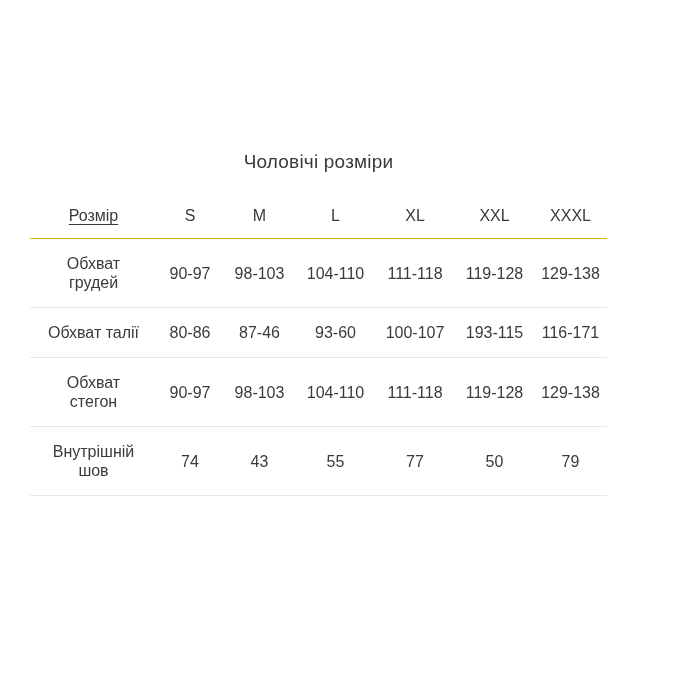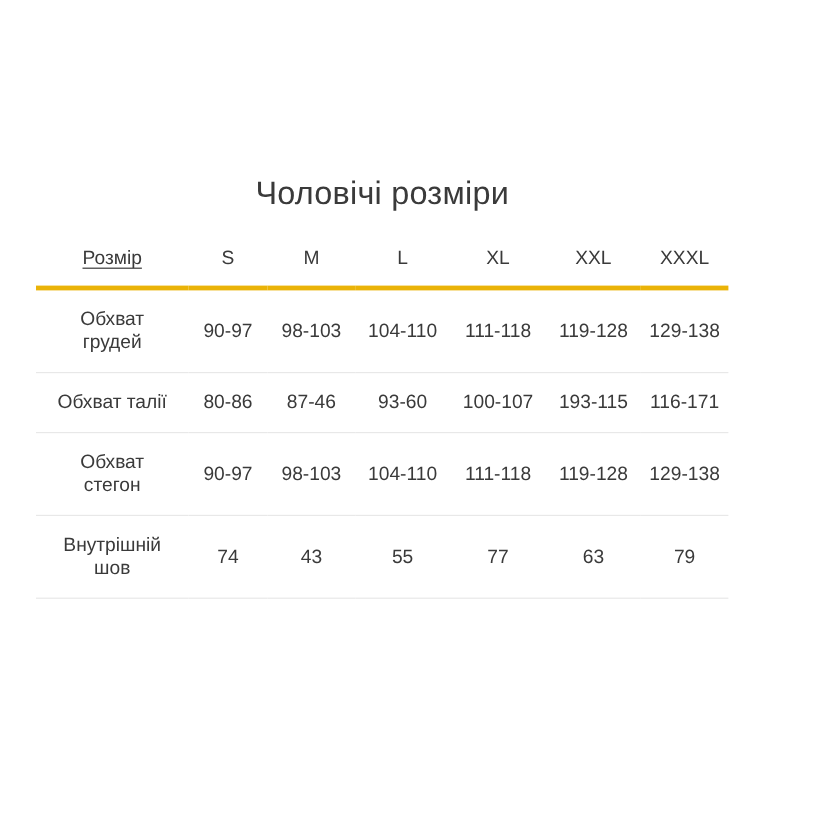--- a/index.html
+++ b/index.html
@@ -16,21 +16,21 @@
     overflow: hidden;
   }
   .chart-wrap {
     position: absolute;
     left: 30px;
     top: 148px;
     width: 577px;
   }
   .chart-title {
     margin: 0;
-    font-size: 27px;
+    font-size: 19px;
     font-weight: 400;
     line-height: 27px;
     text-align: center;
     color: #3a3a3a;
     letter-spacing: 0.2px;
   }
   table.size-table {
     border-collapse: collapse;
     table-layout: fixed;
     width: 577px;
@@ -41,21 +41,21 @@
     text-align: center;
     vertical-align: middle;
     font-size: 16px;
     line-height: 19px;
     font-weight: 400;
     color: #3a3a3a;
     padding: 0;
   }
   .size-table thead th {
     padding-bottom: 13px;
-    border-bottom: 4px solid #eab308;
+    border-bottom: 1px solid #eab308;
   }
   .size-table tbody td {
     padding-top: 15px;
     padding-bottom: 15px;
     border-bottom: 1px solid #e8e8e8;
   }
   .label-cell {
     white-space: pre-line;
   }
   .size-col-header {
@@ -120,18 +120,18 @@
         <td>119-128</td>
         <td>129-138</td>
       </tr>
       <tr>
         <td class="label-cell">Внутрішній
 шов</td>
         <td>74</td>
         <td>43</td>
         <td>55</td>
         <td>77</td>
-        <td>63</td>
+        <td>50</td>
         <td>79</td>
       </tr>
     </tbody>
   </table>
 </div>
 
 </body></html>

